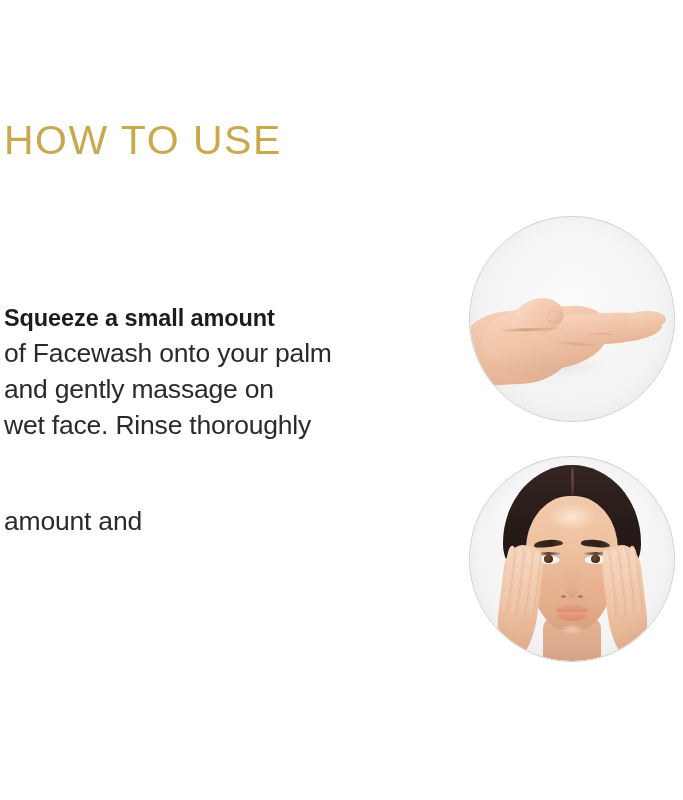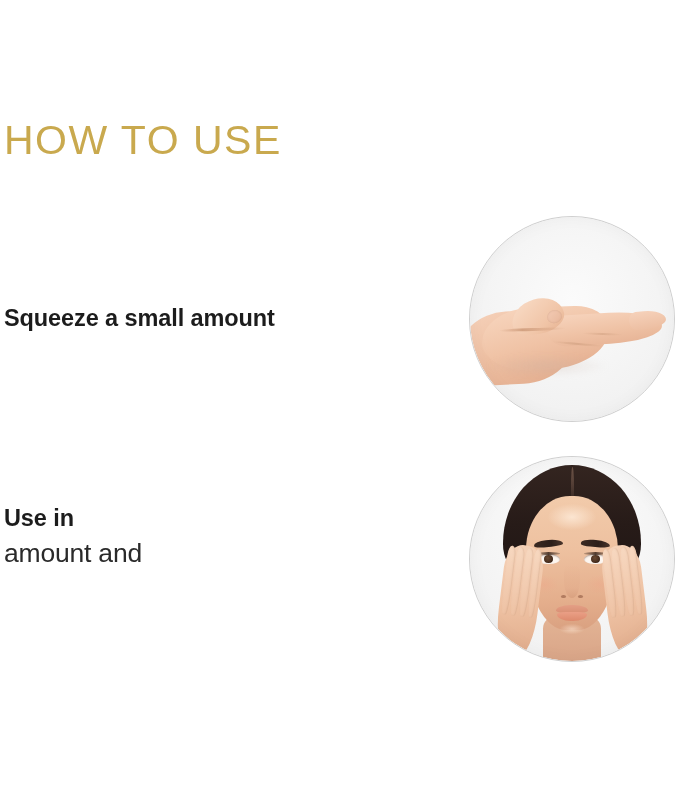--- a/index.html
+++ b/index.html
@@ -352,24 +352,28 @@
 <body>
 
 <div class="page">
 
   <div class="section-title">HOW TO USE</div>
 
   <div class="steps">
 
     <div class="step step--1">
       <div class="step-heading">Squeeze a small amount</div>
+      <div class="step-body">
+        <span class="ln">of Facewash onto your palm</span>
+        <span class="ln">and gently massage on</span>
+        <span class="ln">wet face. Rinse thoroughly</span>
+      </div>
     </div>
 
     <div class="step step--2">
-      <div class="step-heading">Use in</div>
       <div class="step-body">
         <span class="ln">amount and</span>
       </div>
     </div>
 
   </div>
 
   <div class="thumb thumb--palm">
     <div class="thumb-inner">
       <div class="palm-scene">

